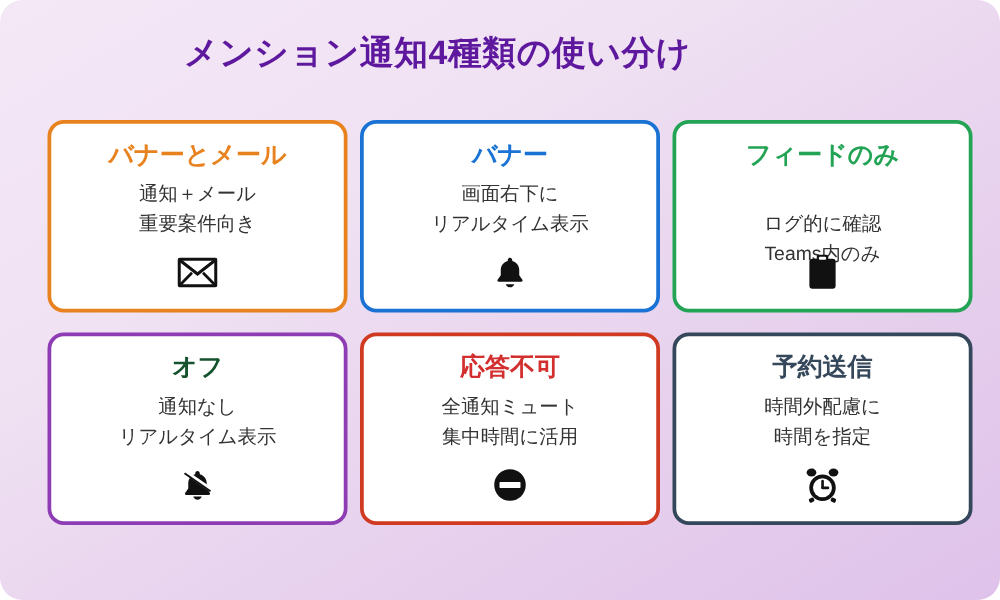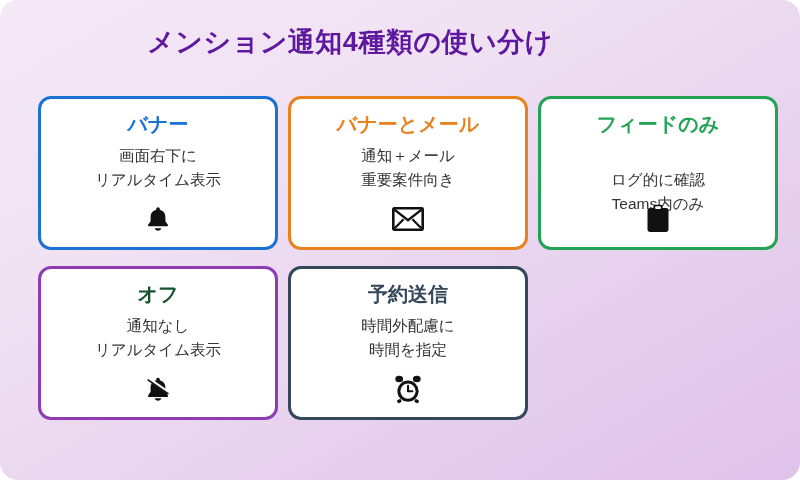--- a/index.html
+++ b/index.html
@@ -108,45 +108,45 @@
 </style>
 </head>
 <body>
 
 <div id="infographic">
 
   <div id="page-title">メンション通知4種類の使い分け</div>
 
   <div id="card-grid">
 
-    <div class="card c-blue">
-      <div class="card-title">バナー</div>
-      <div class="card-body">
-        <div>画面右下に</div>
-        <div>リアルタイム表示</div>
-      </div>
-      <div class="card-icon">
-        <svg width="26" height="28" viewBox="0 0 26 28" aria-hidden="true">
-          <path fill="#111111" d="M13 2.2c-1 0-1.8.8-1.8 1.8v.7C7.9 5.5 5.6 8.4 5.6 11.9v4.3l-2.5 3.6c-.4.6 0 1.5.8 1.5h18.2c.8 0 1.2-.9.8-1.5l-2.5-3.6v-4.3c0-3.5-2.3-6.4-5.6-7.2v-.7c0-1-.8-1.8-1.8-1.8z"></path>
-          <path fill="#111111" d="M9.6 23.3c.5 1.5 1.8 2.5 3.4 2.5s2.9-1 3.4-2.5H9.6z"></path>
-        </svg>
-      </div>
-    </div>
-
     <div class="card c-orange">
       <div class="card-title">バナーとメール</div>
       <div class="card-body">
         <div>通知＋メール</div>
         <div>重要案件向き</div>
       </div>
       <div class="card-icon">
         <svg width="32" height="24" viewBox="0 0 32 24" aria-hidden="true">
           <rect x="1.3" y="1.3" width="29.4" height="21.4" rx="1" fill="#ffffff" stroke="#111111" stroke-width="2.6"></rect>
           <path d="M2.4 2.6 L16 13.2 L29.6 2.6" fill="none" stroke="#111111" stroke-width="2.4"></path>
           <path d="M2.4 21.6 L11.6 12.2 M29.6 21.6 L20.4 12.2" fill="none" stroke="#111111" stroke-width="2.2"></path>
+        </svg>
+      </div>
+    </div>
+
+    <div class="card c-blue">
+      <div class="card-title">バナー</div>
+      <div class="card-body">
+        <div>画面右下に</div>
+        <div>リアルタイム表示</div>
+      </div>
+      <div class="card-icon">
+        <svg width="26" height="28" viewBox="0 0 26 28" aria-hidden="true">
+          <path fill="#111111" d="M13 2.2c-1 0-1.8.8-1.8 1.8v.7C7.9 5.5 5.6 8.4 5.6 11.9v4.3l-2.5 3.6c-.4.6 0 1.5.8 1.5h18.2c.8 0 1.2-.9.8-1.5l-2.5-3.6v-4.3c0-3.5-2.3-6.4-5.6-7.2v-.7c0-1-.8-1.8-1.8-1.8z"></path>
+          <path fill="#111111" d="M9.6 23.3c.5 1.5 1.8 2.5 3.4 2.5s2.9-1 3.4-2.5H9.6z"></path>
         </svg>
       </div>
     </div>
 
     <div class="card c-green">
       <div class="card-title">フィードのみ</div>
       <div class="card-body">
         <div>ログ的に確認</div>
         <div>Teams内のみ</div>
       </div>
@@ -168,20 +168,33 @@
       <div class="card-icon">
         <svg width="28" height="28" viewBox="0 0 28 28" aria-hidden="true">
           <path fill="#111111" d="M14 2.8c-1 0-1.8.8-1.8 1.8v.7c-3.3.8-5.6 3.7-5.6 7.2v4.3l-2.5 3.6c-.4.6 0 1.5.8 1.5h18.2c.8 0 1.2-.9.8-1.5l-2.5-3.6v-4.3c0-3.5-2.3-6.4-5.6-7.2v-.7c0-1-.8-1.8-1.8-1.8z"></path>
           <path fill="#111111" d="M10.6 23.2c.5 1.5 1.8 2.5 3.4 2.5s2.9-1 3.4-2.5h-6.8z"></path>
           <path d="M3.6 3.2 L24.4 17.6" stroke="#ffffff" stroke-width="3.4" fill="none"></path>
           <path d="M3.6 4.6 L24.4 19.0" stroke="#111111" stroke-width="1.6" fill="none"></path>
         </svg>
       </div>
     </div>
 
+    <div class="card c-red">
+      <div class="card-title">応答不可</div>
+      <div class="card-body">
+        <div>全通知ミュート</div>
+        <div>集中時間に活用</div>
+      </div>
+      <div class="card-icon">
+        <svg width="28" height="28" viewBox="0 0 28 28" aria-hidden="true">
+          <circle cx="14" cy="14" r="12.6" fill="#111111"></circle>
+          <rect x="5.6" y="11.6" width="16.8" height="4.8" rx="0.6" fill="#ffffff"></rect>
+        </svg>
+      </div>
+    </div>
 
     <div class="card c-navy">
       <div class="card-title">予約送信</div>
       <div class="card-body">
         <div>時間外配慮に</div>
         <div>時間を指定</div>
       </div>
       <div class="card-icon">
         <svg width="30" height="30" viewBox="0 0 30 30" aria-hidden="true">
           <path d="M3.2 6.4 C3.8 3.4 6.0 1.6 8.4 2.0 C5.6 2.8 3.9 4.4 3.2 6.4 Z" fill="#111111"></path>

